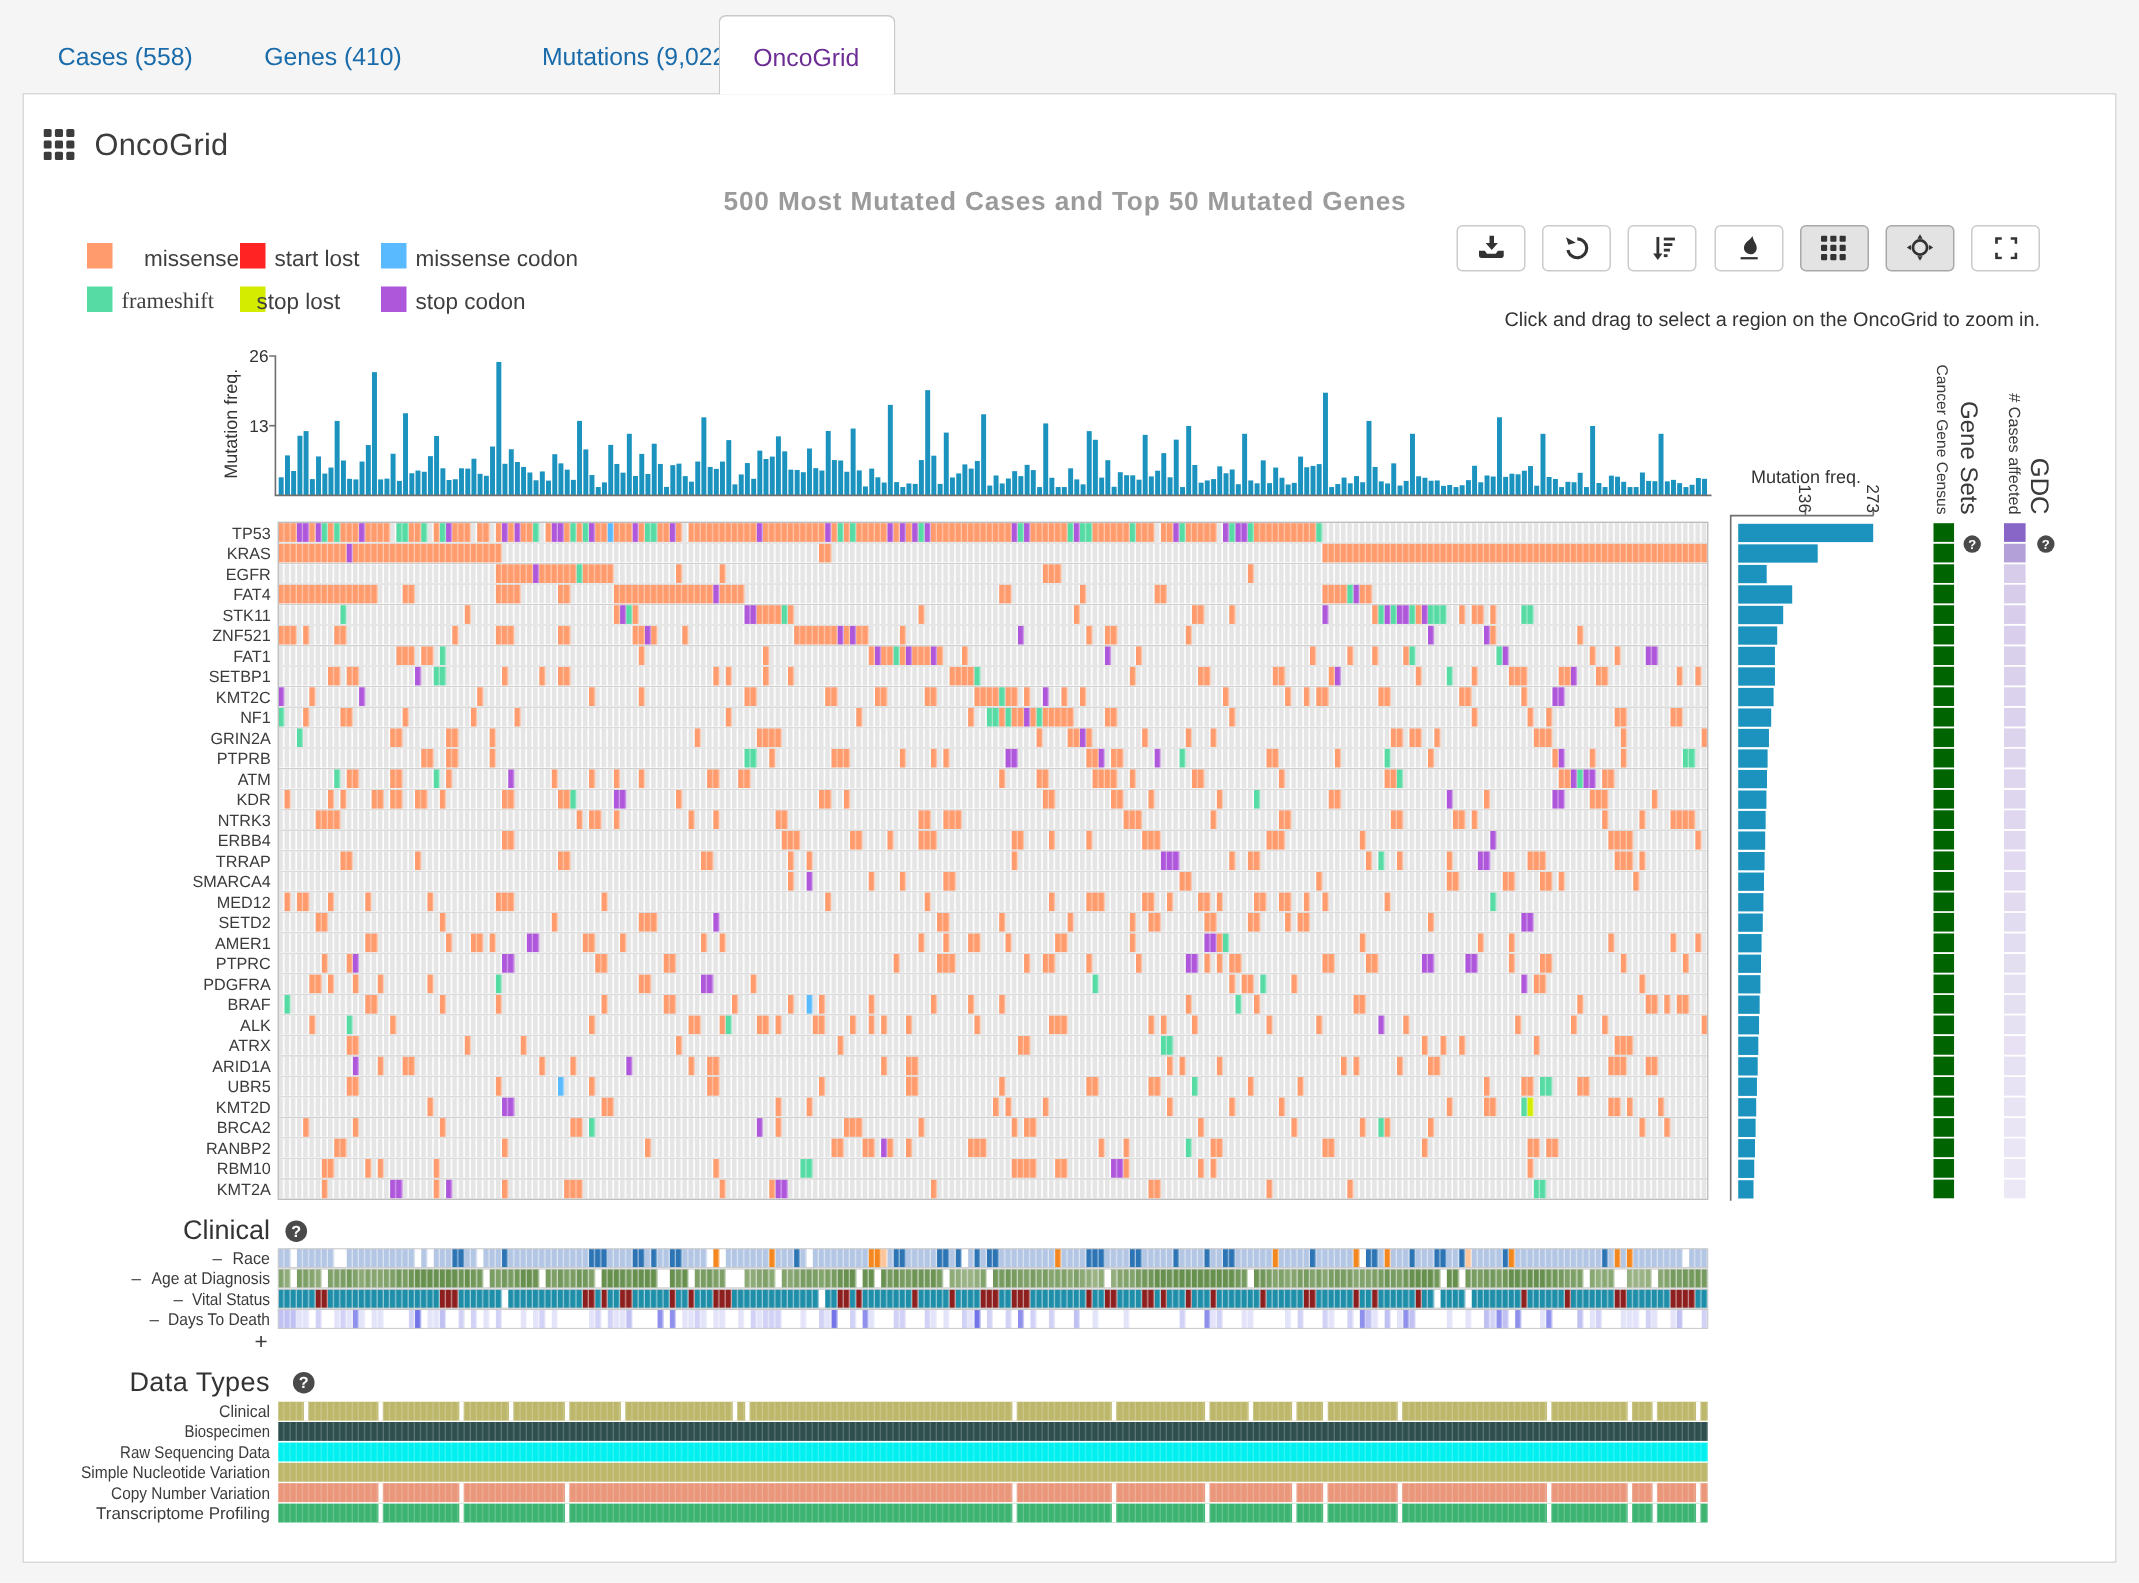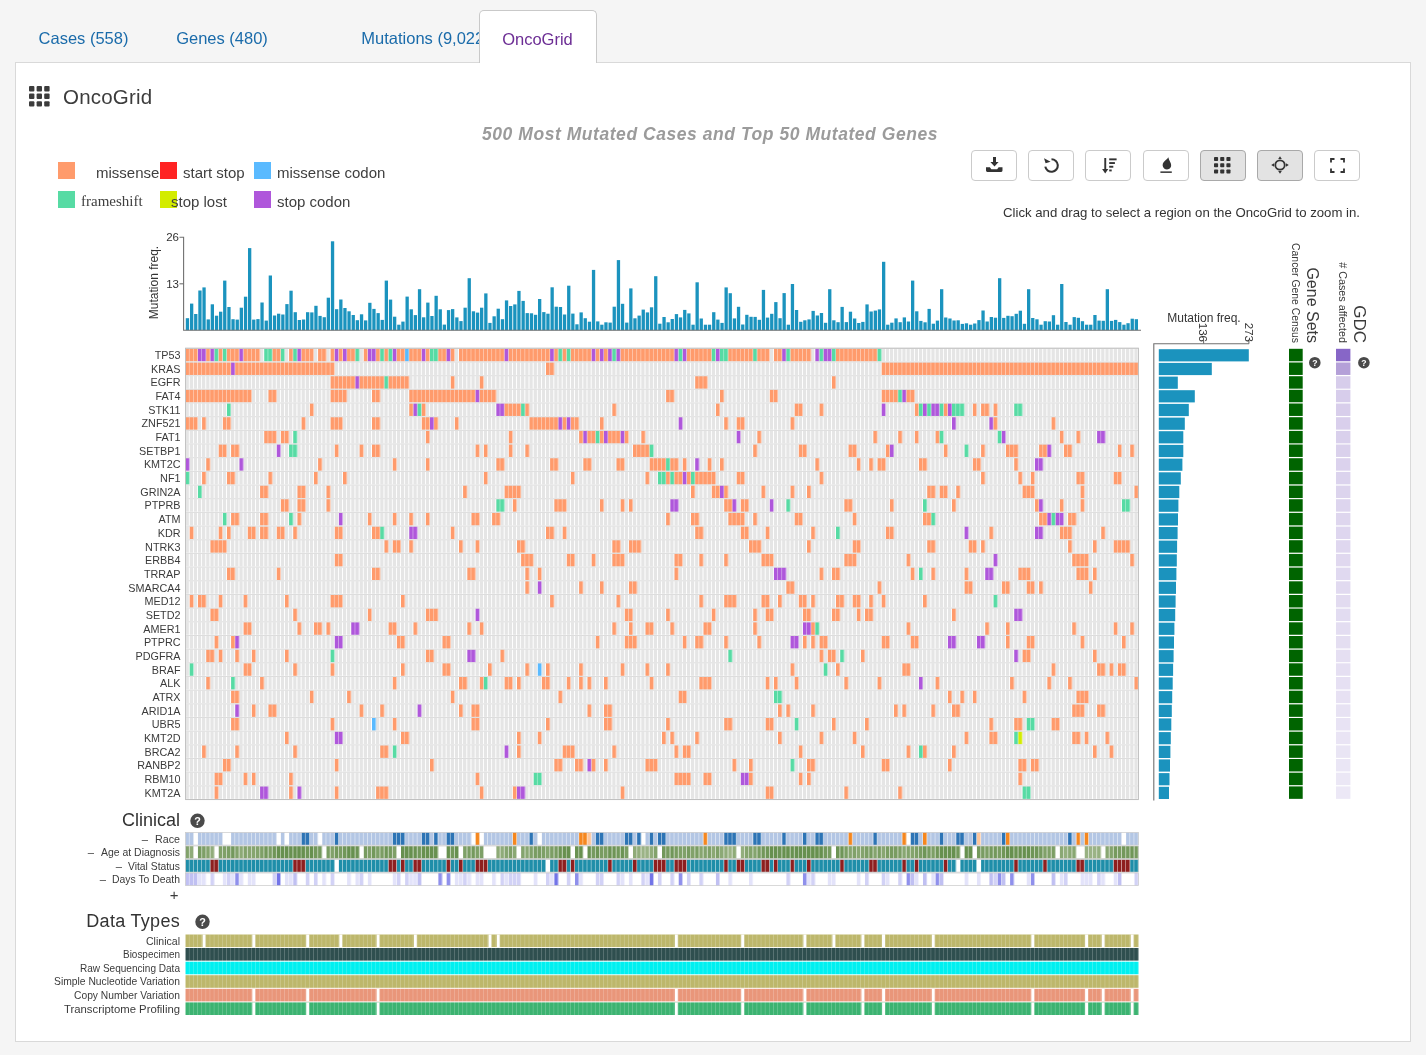--- a/index.html
+++ b/index.html
@@ -17,48 +17,48 @@
 .btn { position:absolute; top:149.5px; width:46px; height:31px; background:#fff;
   border:1px solid #cbcbcb; border-radius:4px; display:flex; align-items:center;
   justify-content:center; }
 .btn.on { background:#e3e3e3; border-color:#a9a9a9; }
 .legsq { position:absolute; width:16.5px; height:16.5px; }
 .legtx { position:absolute; font-size:15px; color:#3f3f3f; }
 </style>
 </head>
 <body>
 <div class="tab" style="left:38px; width:91px;">Cases (558)</div>
-<div class="tab" style="left:175px; width:94px;">Genes (480)</div>
+<div class="tab" style="left:175px; width:94px;">Genes (410)</div>
 <div class="tab" style="left:317px; width:135px;margin-left:41px;">Mutations (9,022)</div>
 <div id="activetab">OncoGrid</div>
 <div id="panel"></div>
 
 <svg class="abs" style="left:29px; top:86px;" width="22" height="22" viewBox="0 0 22 22">
   <g fill="#3c3c3c">
     <rect x="0" y="0" width="5.4" height="5.4" rx="1"></rect>
       <rect x="7.6" y="0" width="5.4" height="5.4" rx="1"></rect>
       <rect x="15.2" y="0" width="5.4" height="5.4" rx="1"></rect>
     <rect x="0" y="7.6" width="5.4" height="5.4" rx="1"></rect>
       <rect x="7.6" y="7.6" width="5.4" height="5.4" rx="1"></rect>
       <rect x="15.2" y="7.6" width="5.4" height="5.4" rx="1"></rect>
     <rect x="0" y="15.2" width="5.4" height="5.4" rx="1"></rect>
       <rect x="7.6" y="15.2" width="5.4" height="5.4" rx="1"></rect>
       <rect x="15.2" y="15.2" width="5.4" height="5.4" rx="1"></rect>
   </g>
 </svg>
 <div class="abs" style="left:63px; top:85px; font-size:20.5px; letter-spacing:0.2px; color:#3c3c3c;">OncoGrid</div>
 
 <div class="abs" style="left:0; top:124px; width:1420px; text-align:center;">
-  <span style="font-size:17.5px; font-weight:bold; color:#9b9b9b; letter-spacing:0.55px;font-style:italic;">500&nbsp;Most&nbsp;Mutated&nbsp;Cases&nbsp;and&nbsp;Top&nbsp;50&nbsp;Mutated&nbsp;Genes</span>
+  <span style="font-size:17.5px; font-weight:bold; color:#9b9b9b; letter-spacing:0.55px;">500&nbsp;Most&nbsp;Mutated&nbsp;Cases&nbsp;and&nbsp;Top&nbsp;50&nbsp;Mutated&nbsp;Genes</span>
 </div>
 
 <div class="legsq" style="left:58px; top:162px; background:#ff9b6c;"></div>
 <div class="legtx" style="left:96px; top:164px;">missense</div>
 <div class="legsq" style="left:160px; top:162px; background:#ff2323;"></div>
-<div class="legtx" style="left:183px; top:164px;">start stop</div>
+<div class="legtx" style="left:183px; top:164px;">start lost</div>
 <div class="legsq" style="left:254px; top:162px; background:#5abaff;"></div>
 <div class="legtx" style="left:277px; top:164px;">missense codon</div>
 <div class="legsq" style="left:58px; top:191px; background:#57dba4;"></div>
 <div class="legtx" style="left:81px; top:193px;font-family:Liberation Serif, serif;">frameshift</div>
 <div class="legsq" style="left:160px; top:191px; background:#d3ec00;"></div>
 <div class="legtx" style="left:171px; top:193px;">stop lost</div>
 <div class="legsq" style="left:254px; top:191px; background:#af57db;"></div>
 <div class="legtx" style="left:277px; top:193px;">stop codon</div>
 
 <div class="btn" style="left:971px;">

